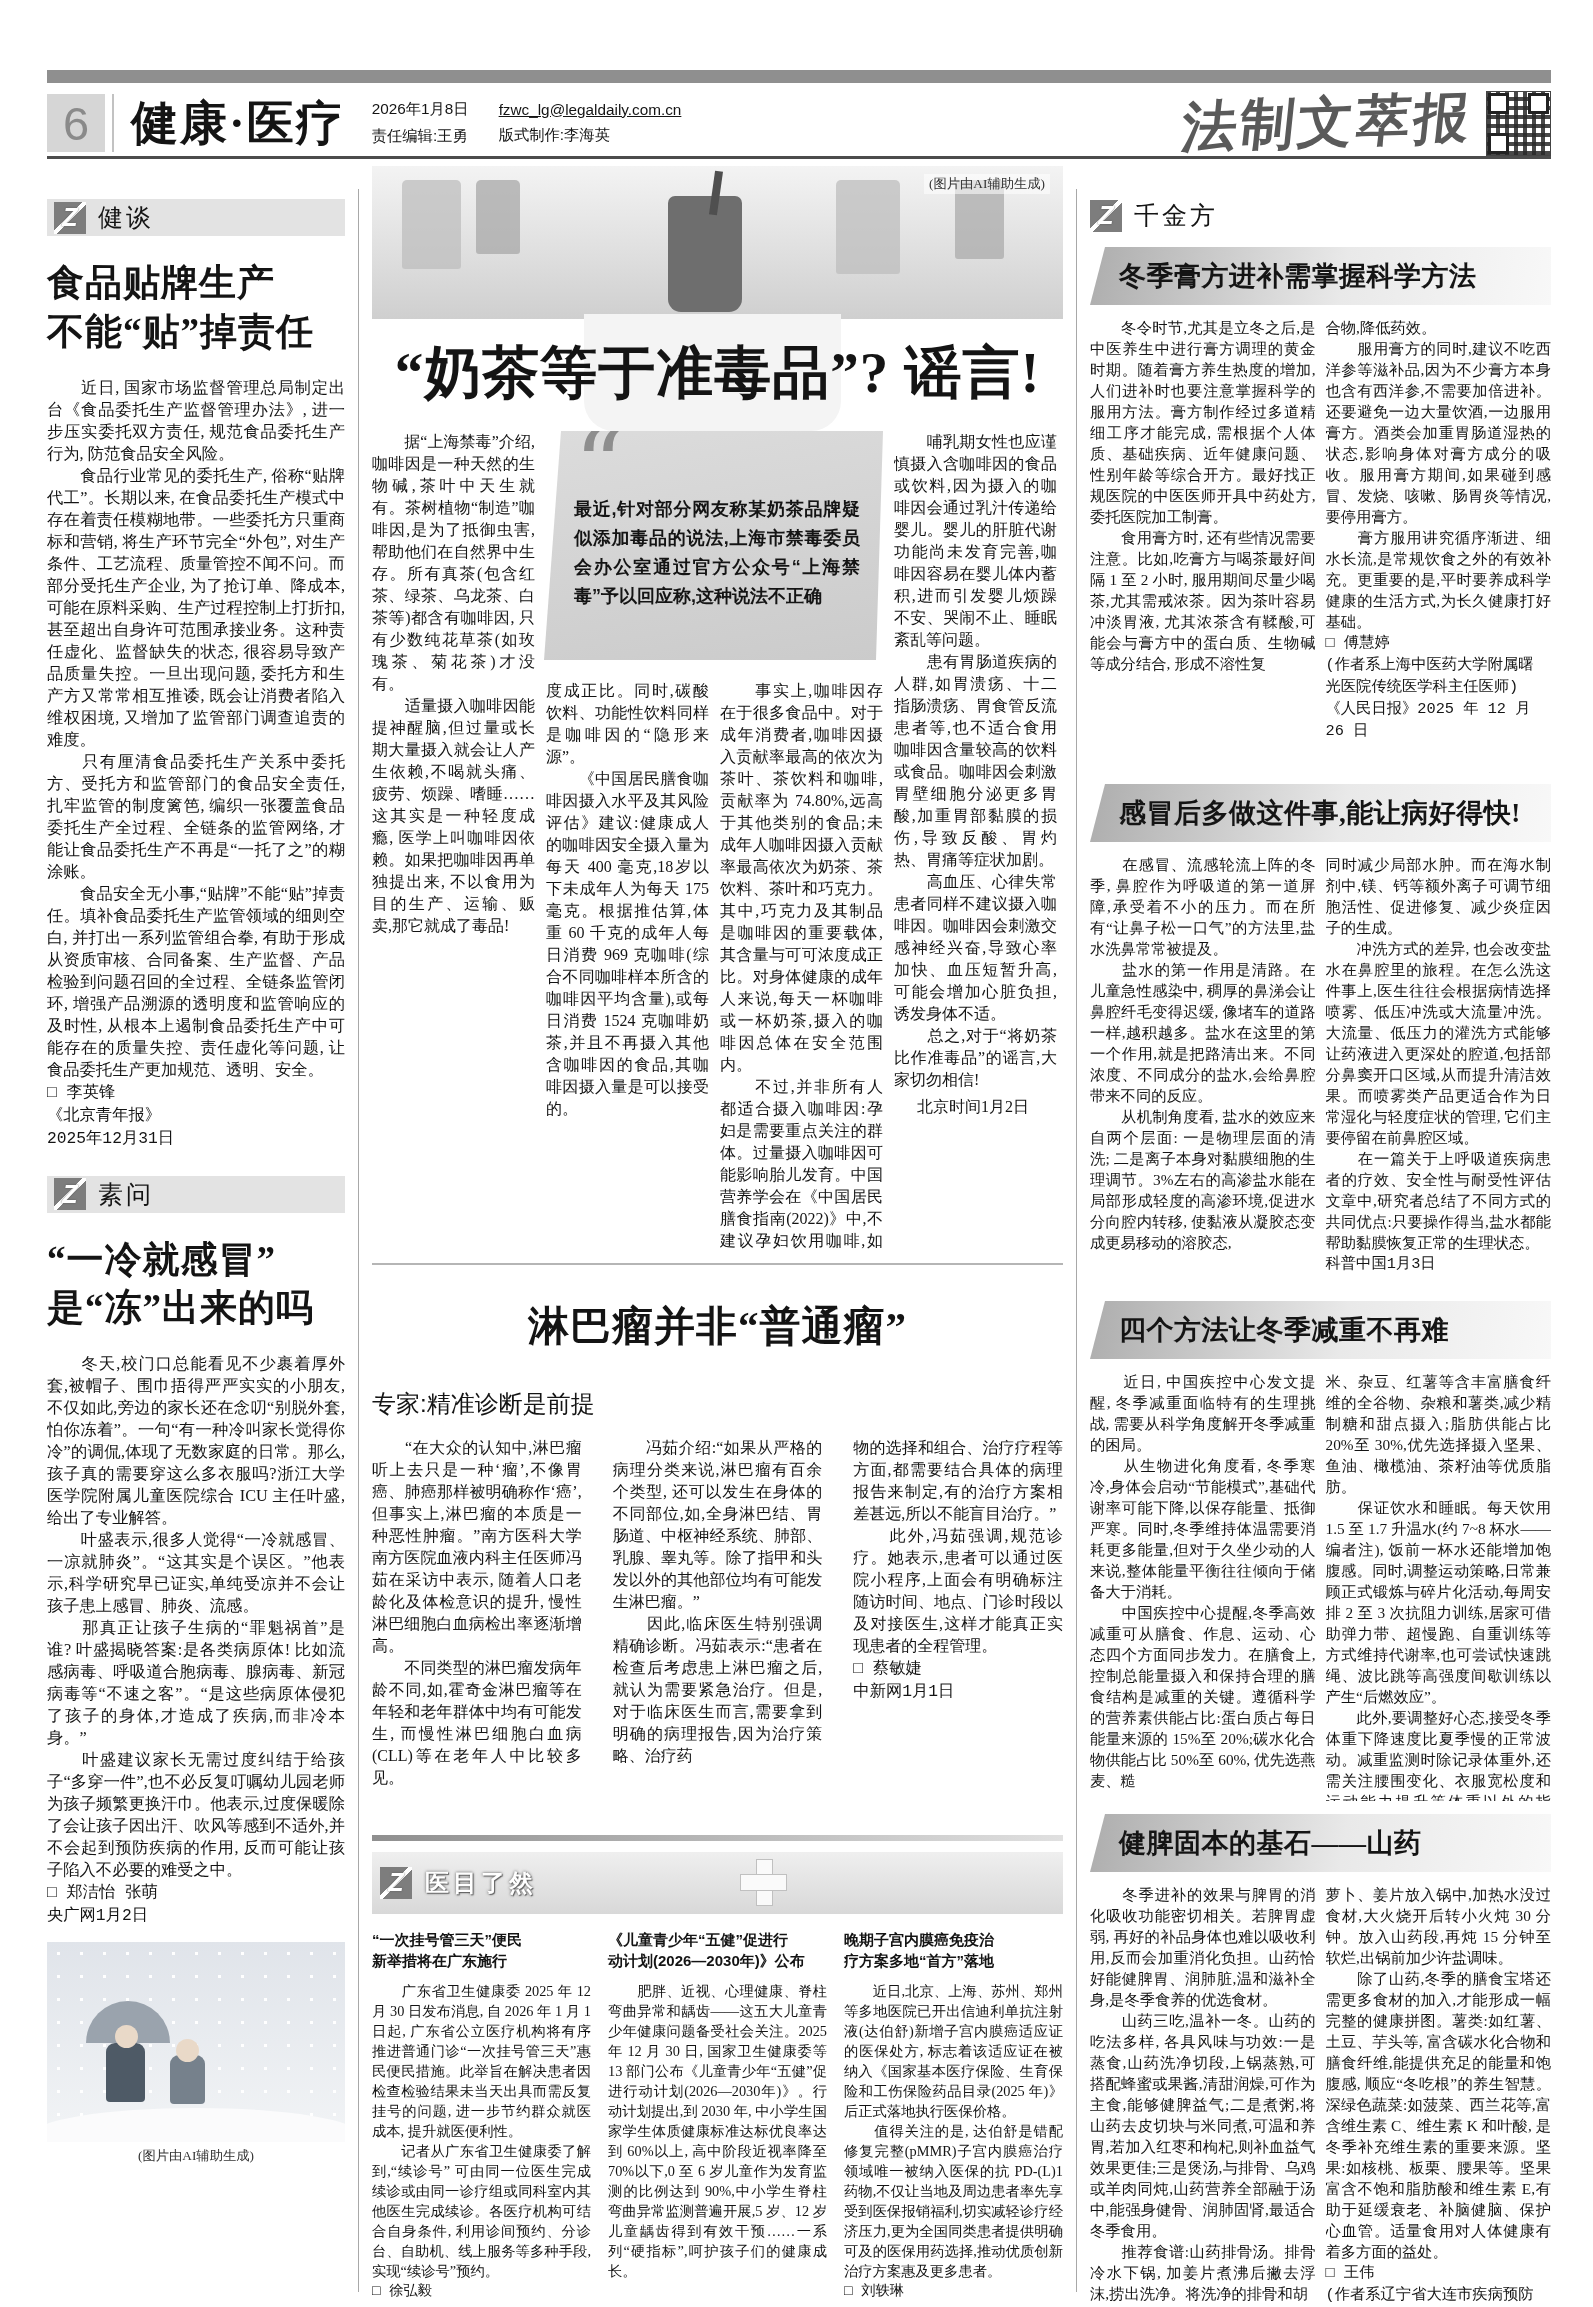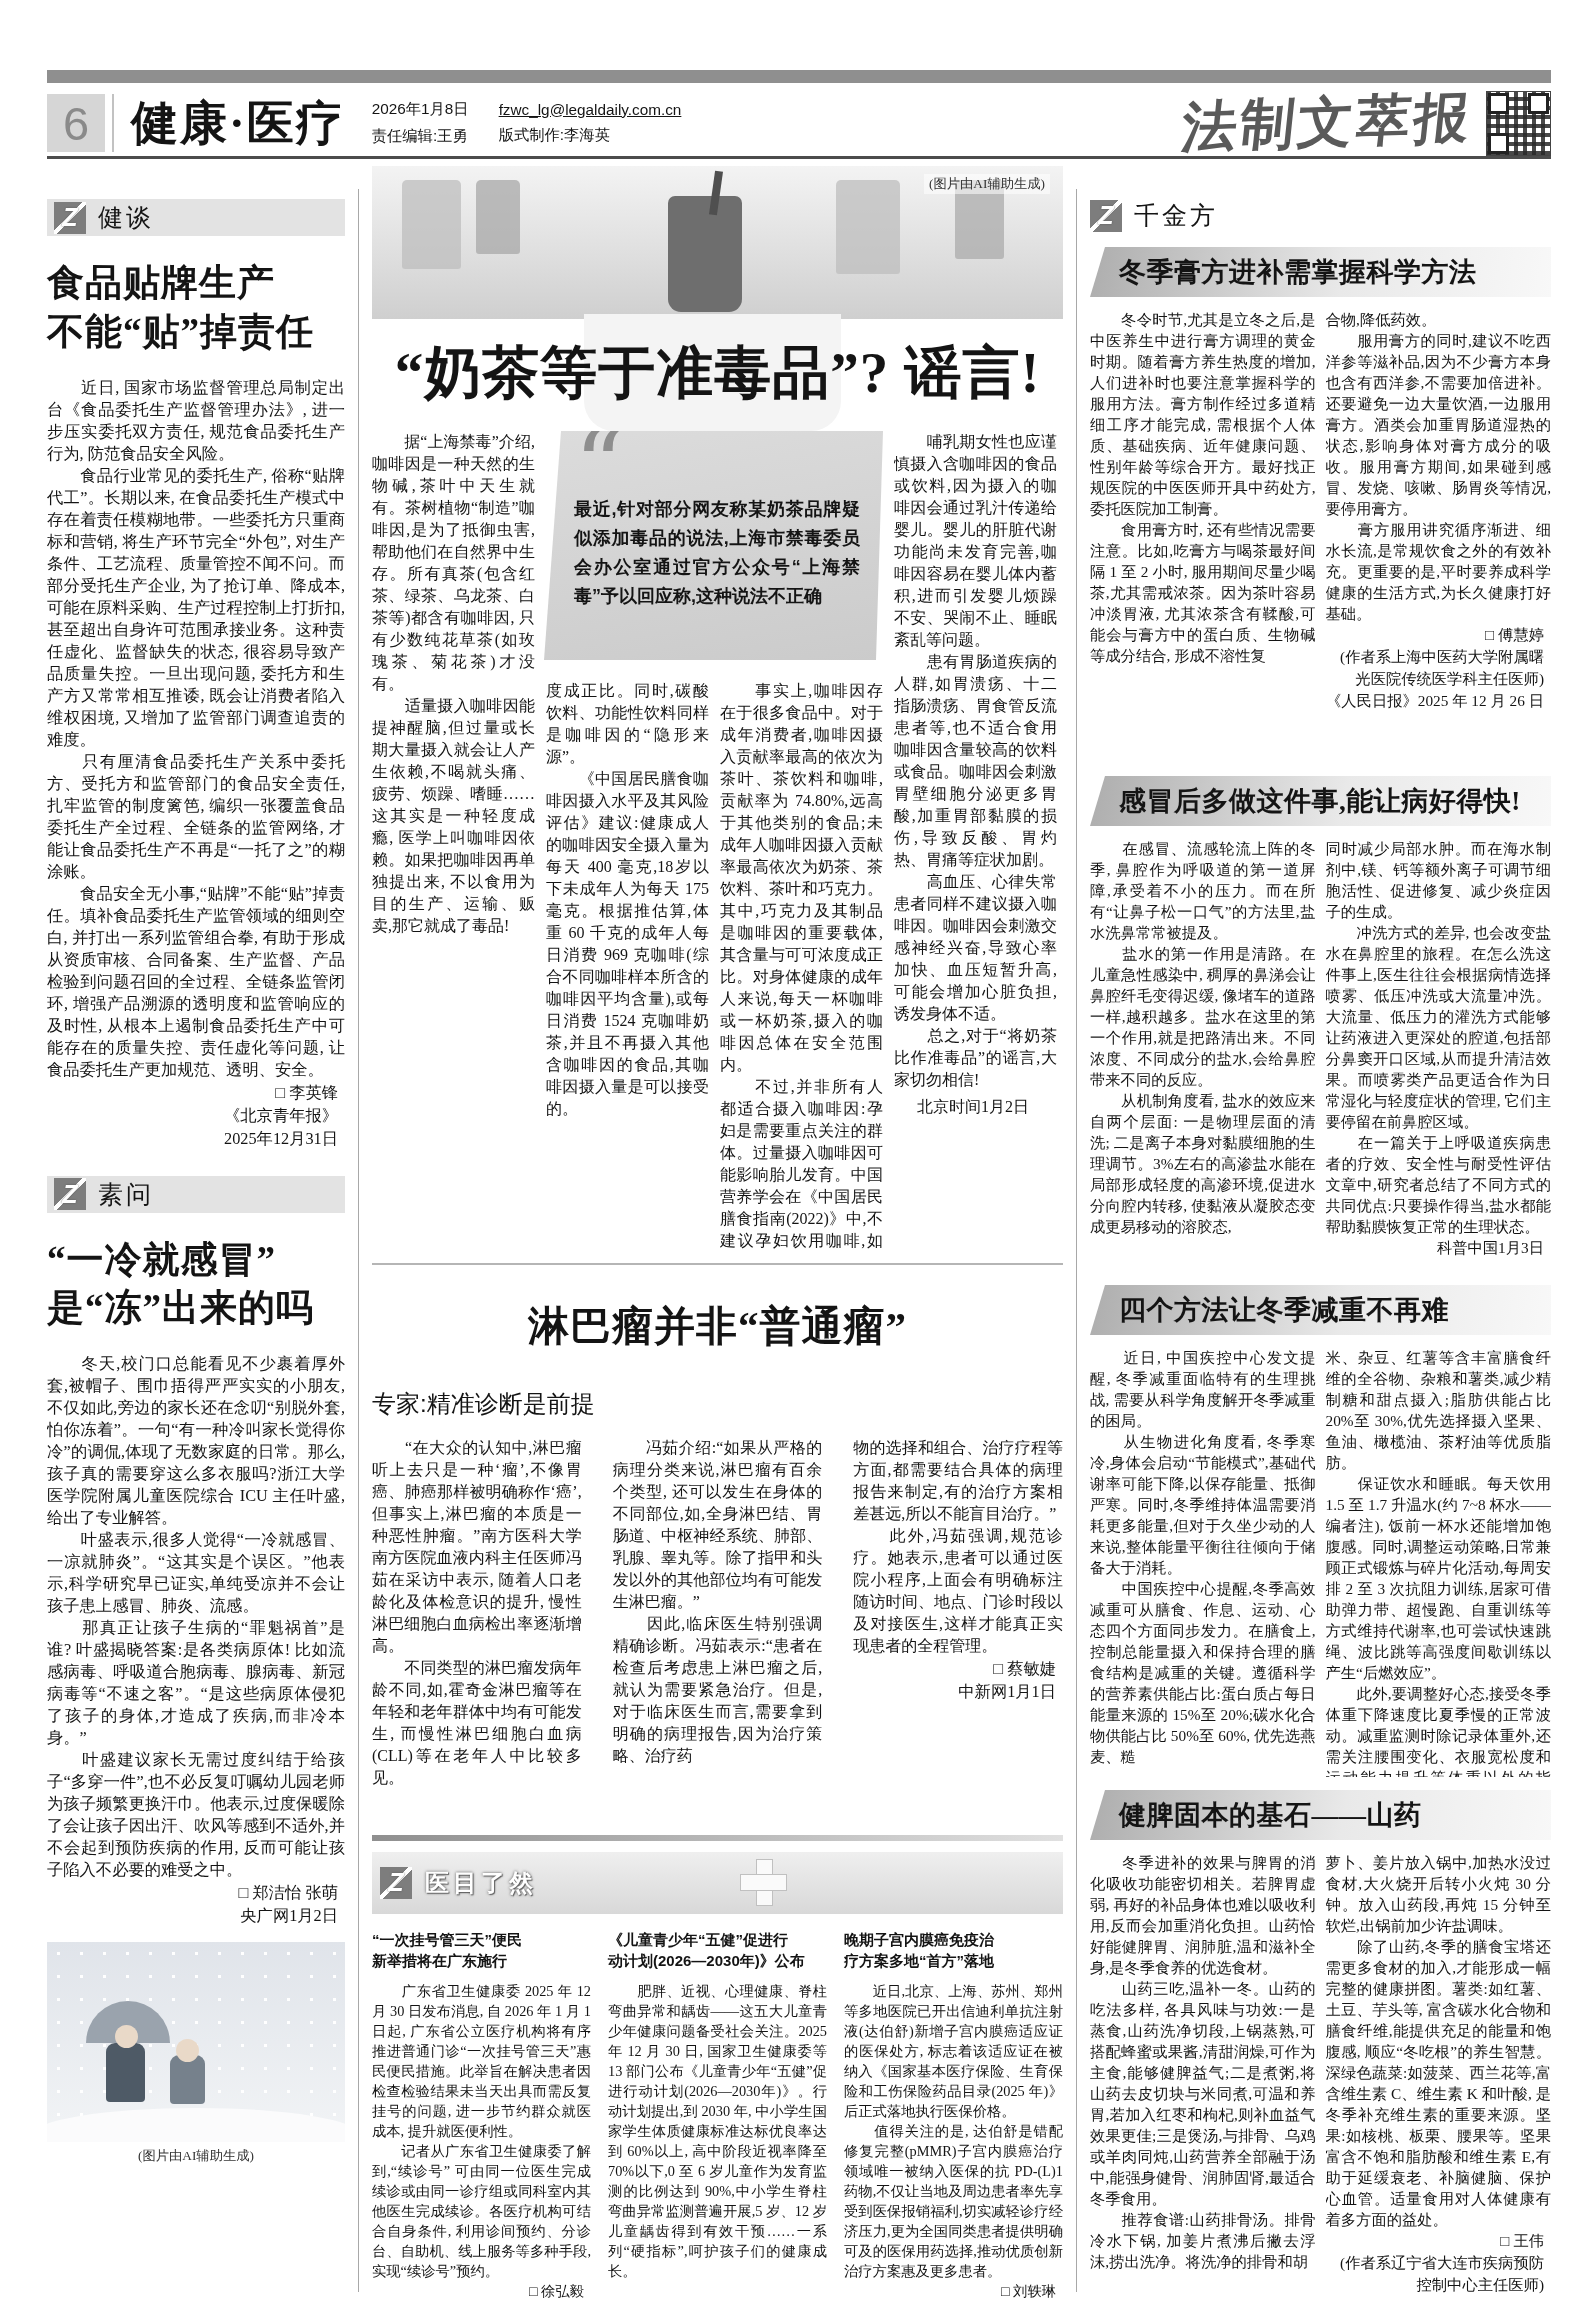--- a/index.html
+++ b/index.html
@@ -25,21 +25,21 @@
   .vline{width:1px;background:#a8a8a8;margin:23px 13px 0 13px;flex:none;}
   .col-center{width:691px;flex:none;}
   .col-right{flex:1;min-width:0;padding-top:31px;}
 
   .tag{height:37px;background:#e3e3e3;display:flex;align-items:center;gap:12px;padding-left:7px;}
   .tag.plain{background:transparent;padding-left:0;}
   .zbox{width:32px;height:32px;flex:none;background:linear-gradient(135deg,#7d7d7d 0 44%,#fff 44% 54%,#7d7d7d 54% 100%);color:#fff;font-style:italic;font-weight:bold;font-size:25px;display:flex;align-items:center;justify-content:center;font-family:"Liberation Sans",sans-serif;text-shadow:0 0 2px #555;}
   .tag-label{font-size:25px;font-family:"Liberation Sans",sans-serif;letter-spacing:3px;}
 
   .prose{font-size:16.3px;line-height:22px;text-align:justify;white-space:pre-line;overflow:hidden;}
-  .byline{text-align:right;font-size:16.3px;line-height:23px;padding-right:7px;}
+  .byline{font-size:16.3px;line-height:23px;padding-right:7px;font-family:Liberation Mono, monospace;}
   .title-l{font-size:37px;font-weight:bold;line-height:1.32;white-space:pre-line;margin:23px 0 20px;letter-spacing:1px;}
 
   .photo{position:relative;height:153px;background:linear-gradient(180deg,#f3f3f3,#dedede 60%,#cfcfcf);overflow:hidden;}
   .jar{position:absolute;top:14px;background:#bdbdbd;border-radius:5px 5px 3px 3px;opacity:.75;}
   .jar.j1{left:30px;width:59px;height:89px;}
   .jar.j2{left:104px;width:44px;height:74px;background:#a8a8a8;}
   .jar.j3{right:163px;width:64px;height:94px;}
   .jar.j4{right:59px;width:49px;height:79px;background:#ababab;}
   .cup{position:absolute;left:296px;top:30px;width:74px;height:116px;background:#6e6e6e;border-radius:7px 7px 13px 13px;}
   .straw{position:absolute;left:340px;top:5px;width:8px;height:44px;background:#4f4f4f;transform:rotate(8deg);}
@@ -73,21 +73,21 @@
   .cross:before,.cross:after{content:"";position:absolute;background:#fafafa;border:1px solid #c0c0c0;}
   .cross:before{left:16.3px;top:0;width:15px;height:45px;}
   .cross:after{left:0;top:15.3px;width:45px;height:15px;}
 
   .bcols{display:flex;gap:17px;height:486px;overflow:hidden;margin-top:12px;}
   .bc{flex:1;min-width:0;display:flex;flex-direction:column;}
   .mini-title{font-size:15px;font-weight:bold;font-family:"Liberation Sans",sans-serif;line-height:1.4;text-align:left;margin:3px 0 10px;white-space:pre-line;}
   .bc .prose{font-size:14.3px;line-height:20px;}
   .bc .byline{font-size:14.3px;line-height:21px;}
 
-  .band{height:50px;background:linear-gradient(100deg,#adadad,#e9e9e9 55%,#f8f8f8);clip-path:polygon(15px 0,100% 0,100% 100%,0 100%);display:flex;align-items:center;padding-left:29px;margin:13px 0 12px;}
+  .band{height:58px;background:linear-gradient(100deg,#adadad,#e9e9e9 55%,#f8f8f8);clip-path:polygon(15px 0,100% 0,100% 100%,0 100%);display:flex;align-items:center;padding-left:29px;margin:13px 0 12px;}
   .band-title{font-size:27px;font-weight:900;letter-spacing:0.5px;}
   .cols2{display:flex;gap:10px;overflow:hidden;}
   .c2{flex:1;min-width:0;}
   .c2 .prose{font-size:15.3px;line-height:21px;}
   .c2 .byline{font-size:15.3px;line-height:22px;}
   .h-r1{height:454px;} .h-r2{height:434px;} .h-r3{height:430px;} .h-r4{height:496px;}
 
   .illust{position:relative;height:200px;margin-top:15px;background:linear-gradient(180deg,#e7eaee,#f4f5f7 70%,#fdfdfd);background-image:radial-gradient(#fff 1.5px,transparent 2px),linear-gradient(180deg,#e0e4ea,#f2f4f6);background-size:23px 23px,100% 100%;overflow:hidden;}
   .snow-ground{position:absolute;bottom:-20px;left:-15px;right:-15px;height:54px;background:#fbfbfc;border-radius:50%;}
   .umbrella{position:absolute;left:39px;top:59px;width:84px;height:42px;background:#9aa3ad;border-radius:84px 84px 0 0;}

